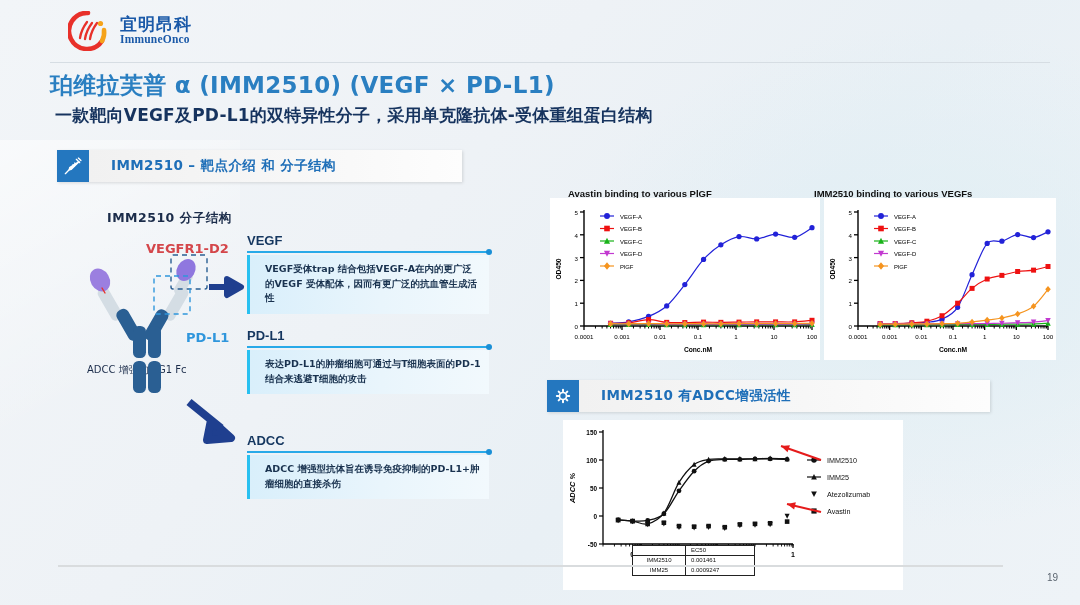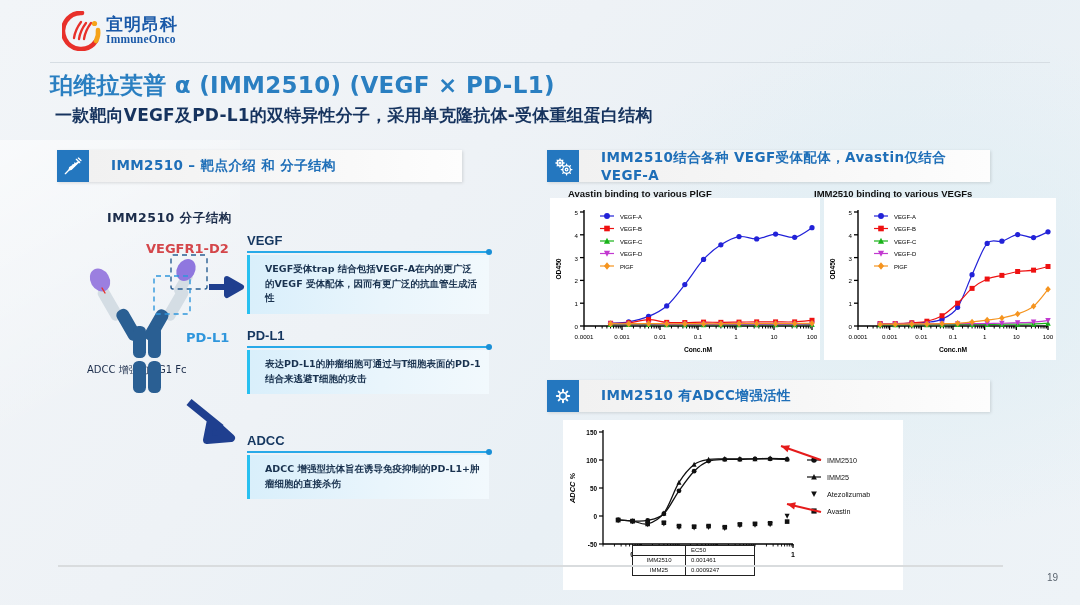--- a/index.html
+++ b/index.html
@@ -16,21 +16,21 @@
       linear-gradient(130deg,#f2f5f8 0%,#eef2f6 38%,#e9f0f5 62%,#eef3f7 100%);
   }
   .slide:before{
     content:"";position:absolute;left:0;top:140px;width:240px;height:300px;
     background:linear-gradient(150deg,rgba(255,255,255,.55),rgba(255,255,255,0) 70%);
     pointer-events:none;
   }
 
   
   .topbar{position:absolute;left:0;top:0;width:1080px;height:64px;}
-  .logo{position:absolute;left:62px;top:11px;display:flex;align-items:center;gap:4px;}
+  .logo{position:absolute;left:68px;top:11px;display:flex;align-items:center;gap:12px;}
   .logo-mark{width:40px;height:40px;position:relative;}
   .logo-text{line-height:1;}
   .logo-cn{font-size:17px;font-weight:bold;color:#1a59a8;letter-spacing:1px;
            font-family:"DejaVu Sans","Liberation Sans",sans-serif;}
   .logo-en{font-size:11.5px;font-weight:bold;color:#1a59a8;letter-spacing:.2px;
            font-family:"Liberation Serif","DejaVu Serif",serif;margin-top:1px;}
   .hr-top{position:absolute;left:50px;top:62px;width:1000px;height:1px;background:#d6dde3;}
 
   .title{
     position:absolute;left:50px;top:70px;
@@ -149,39 +149,20 @@
         <path d="M12 10.5l1.6 1.6"></path>
         <path d="M14 8.5l1.6 1.6"></path>
         <path d="M7.4 16.6L2.8 21.2"></path>
       </svg>
     </div>
     <div class="bar">
       <span>IMM2510 – 靶点介绍 和 分子结构</span>
     </div>
   </div>
 
-  <div class="secbar" id="sec-right">
-    <div class="icon">
-      <svg width="21" height="21" viewBox="0 0 24 24" fill="none" stroke="#fff" stroke-width="1.5">
-        <circle cx="8" cy="8" r="3.2"></circle>
-        <circle cx="8" cy="8" r="1.1"></circle>
-        <g stroke-linecap="round">
-          <path d="M8 3.3v1.3M8 11.4v1.3M3.3 8h1.3M11.4 8h1.3M4.7 4.7l.9.9M10.4 10.4l.9.9M11.3 4.7l-.9.9M5.6 10.4l-.9.9"></path>
-        </g>
-        <circle cx="15.5" cy="15.5" r="4.4"></circle>
-        <circle cx="15.5" cy="15.5" r="1.5"></circle>
-        <g stroke-linecap="round">
-          <path d="M15.5 9.4v1.6M15.5 20v1.6M9.4 15.5H11M20 15.5h1.6M11.2 11.2l1.1 1.1M18.7 18.7l1.1 1.1M19.8 11.2l-1.1 1.1M12.3 18.7l-1.1 1.1"></path>
-        </g>
-      </svg>
-    </div>
-    <div class="bar">
-      <span>IMM2510结合各种 VEGF受体配体，Avastin仅结合VEGF-A</span>
-    </div>
-  </div>
 
   <div class="secbar" id="sec-adcc">
     <div class="icon">
       <svg width="20" height="20" viewBox="0 0 24 24" fill="none" stroke="#fff" stroke-width="2">
         <circle cx="12" cy="12" r="4.2"></circle>
         <g stroke-linecap="round" stroke-width="2.4">
           <path d="M12 4.6v1.6M12 17.8v1.6M4.6 12h1.6M17.8 12h1.6M6.8 6.8l1.2 1.2M16 16l1.2 1.2M17.2 6.8L16 8M8 16l-1.2 1.2"></path>
         </g>
       </svg>
     </div>

